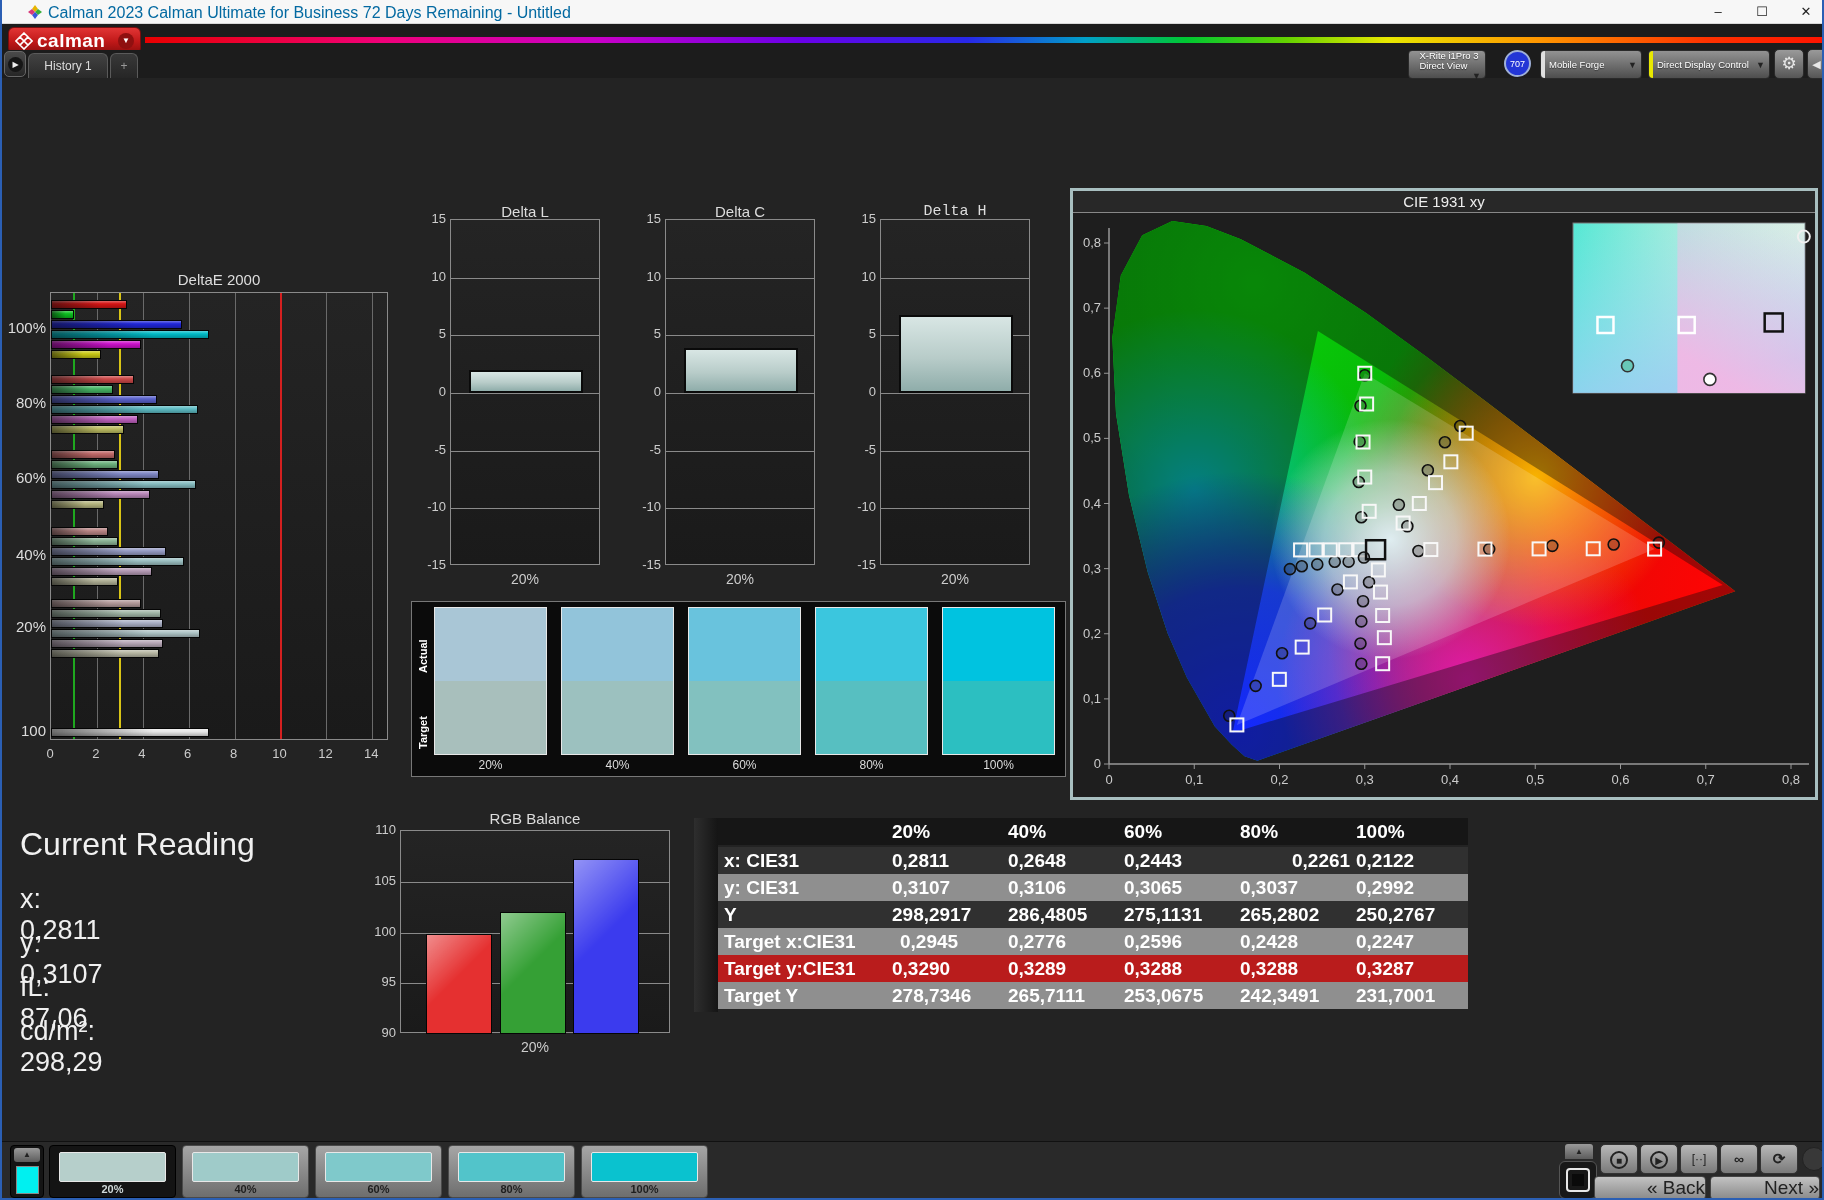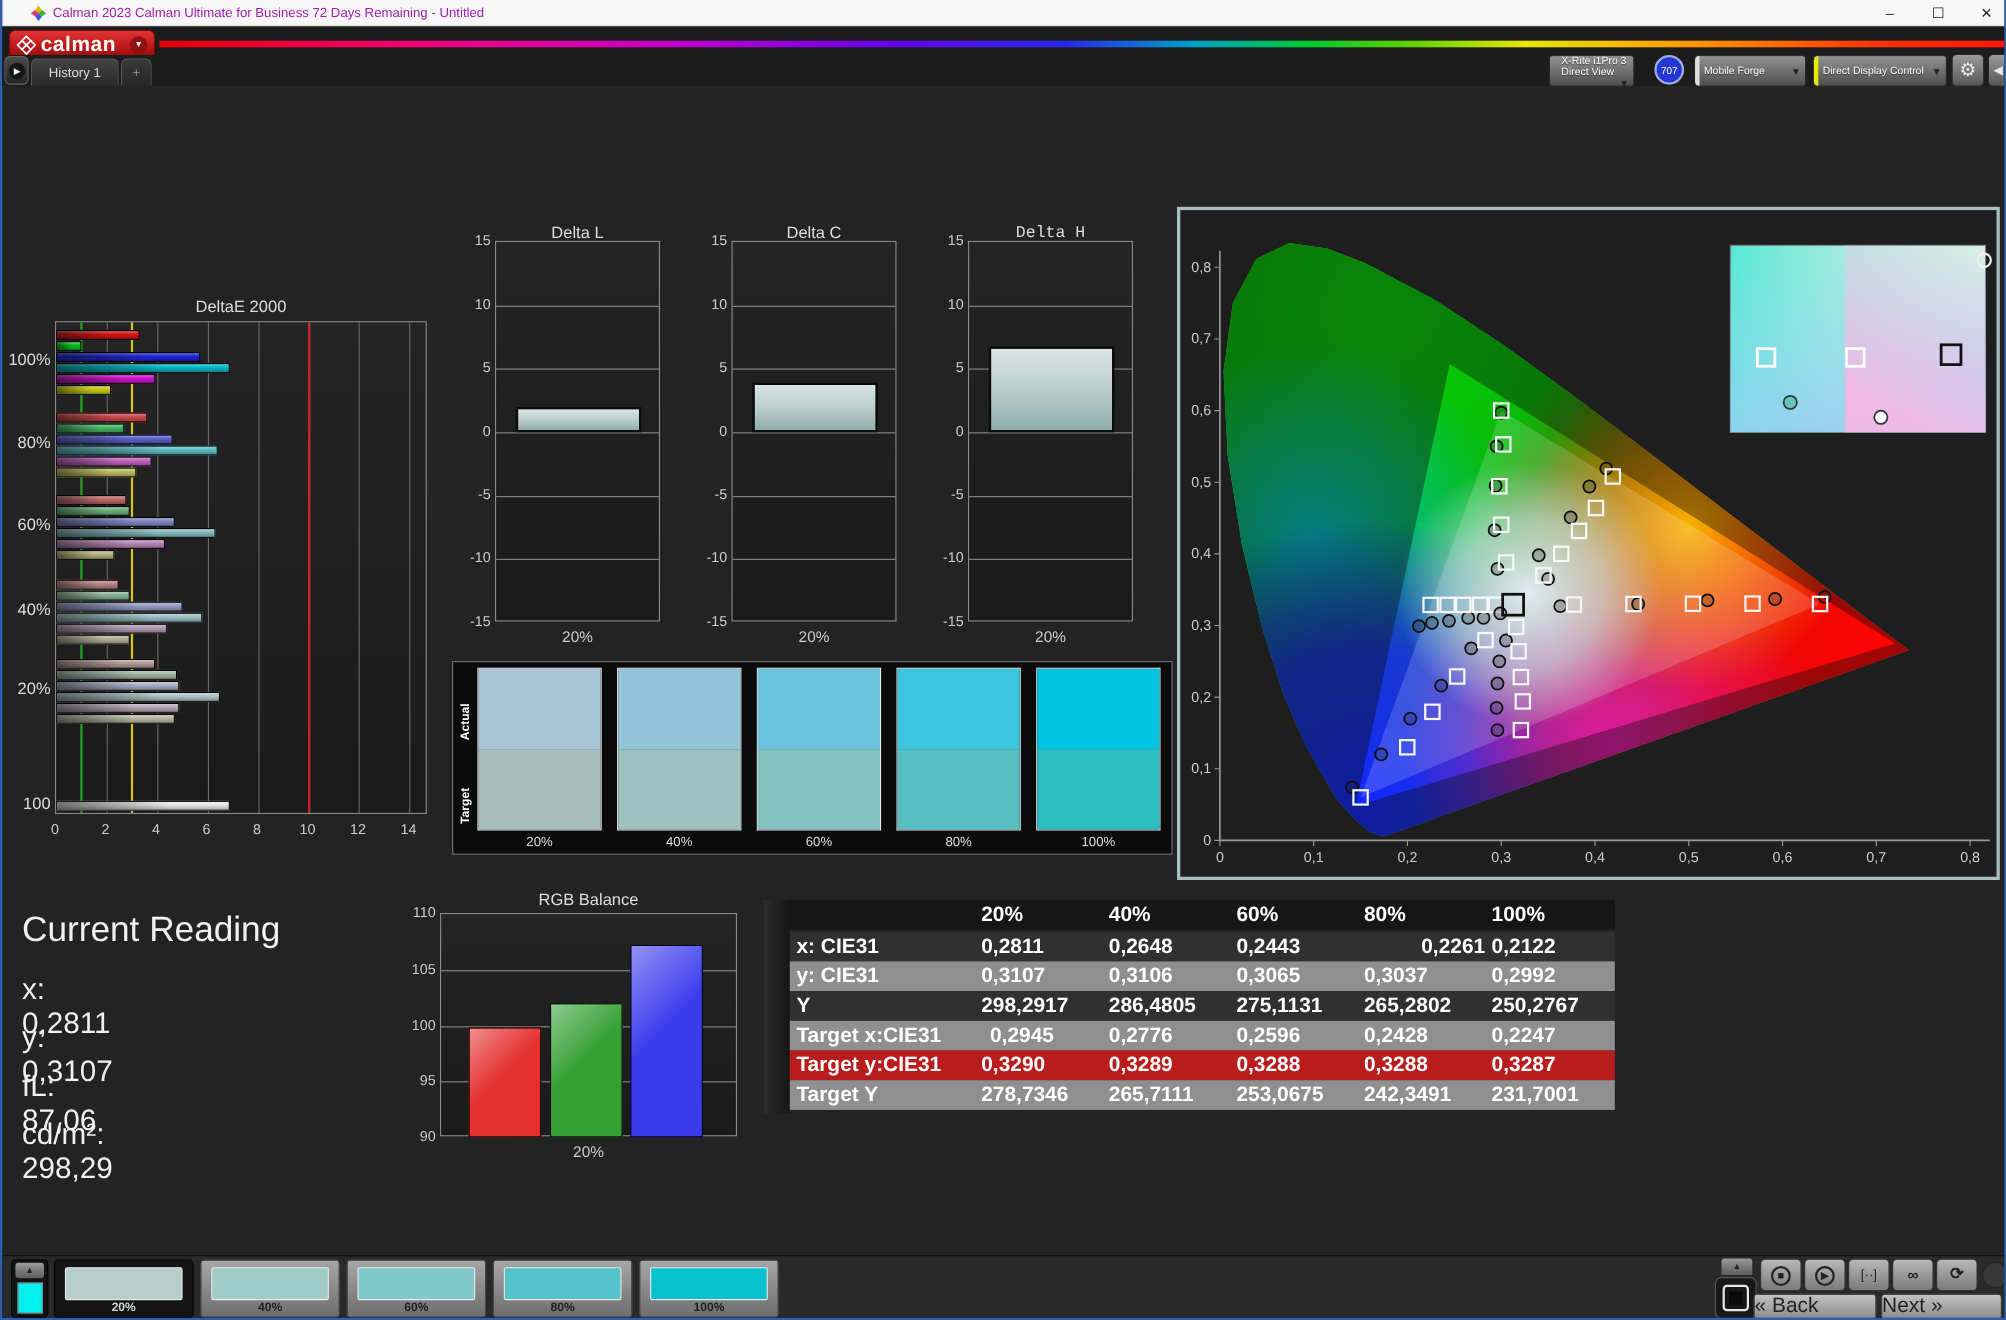--- a/index.html
+++ b/index.html
@@ -2,21 +2,21 @@
 <html><head>
 <meta charset="utf-8">
 <style>
   html,body{margin:0;padding:0;background:#000;}
   *{box-sizing:border-box;font-family:"Liberation Sans",sans-serif;}
   #screen{position:relative;width:1824px;height:1200px;background:#232323;overflow:hidden;
           border-left:2px solid #2b5fb4;border-right:2px solid #2b5fb4;border-bottom:2px solid #2b5fb4;}
   .abs{position:absolute;}
   
   #titlebar{left:0;top:0;width:1824px;height:24px;background:#f7f7f7;border-bottom:1px solid #d8d8d8;}
-  #titlebar .title{position:absolute;left:46px;top:4px;font-size:12px;color:#a21caf;}
+  #titlebar .title{position:absolute;left:46px;top:4px;font-size:16px;color:#0369a1;}
   .appicon{position:absolute;left:26px;top:5px;width:14px;height:14px;}
   .winbtn{position:absolute;top:0;width:40px;height:24px;text-align:center;line-height:24px;font-size:13px;color:#222;cursor:default;}
   
   #appbar{left:0;top:24px;width:1824px;height:26px;background:#1c1c1c;}
   #logoBtn{position:absolute;left:6px;top:3px;width:133px;height:27px;border-radius:6px;
      background:linear-gradient(180deg,#e23535 0%,#c01818 55%,#8f0e0e 100%);border:1px solid #7a0c0c;
      display:flex;align-items:center;padding:0 6px;color:#fff;}
   #logoBtn .word{font-size:19px;font-weight:bold;letter-spacing:.5px;margin-left:4px;}
   #logoBtn .chev{margin-left:auto;width:16px;height:16px;border-radius:50%;background:#8f1010;color:#fff;
      font-size:8px;line-height:16px;text-align:center;}
@@ -64,21 +64,21 @@
   .trow{position:absolute;left:716px;width:750px;height:27px;color:#fff;font-size:19px;font-weight:bold;line-height:27px;}
   .tcell{position:absolute;top:0;white-space:nowrap;}
   
   #bottomBar{left:0;top:1141px;width:1824px;height:59px;background:#292929;border-top:1px solid #111;}
   .tile{position:absolute;top:3px;width:127px;height:53px;border-radius:4px;}
   .tile .sw{position:absolute;left:9px;top:6px;right:9px;height:30px;border:1px solid #e8e8e8;border-radius:2px;}
   .tile .lb{position:absolute;left:0;right:0;bottom:2px;font-size:11px;font-weight:bold;text-align:center;}
   .ctlBtn{position:absolute;border-radius:5px;background:linear-gradient(180deg,#b8b8b8,#7a7a7a);border:1px solid #333;
       color:#222;text-align:center;}
   .navBtn{position:absolute;height:24px;border-radius:4px;background:linear-gradient(180deg,#c2c2c2,#8a8a8a);
-      border:1px solid #444;color:#222;font-size:19px;text-align:left;line-height:22px;}
+      border:1px solid #444;color:#222;font-size:19px;text-align:right;line-height:22px;}
   .icoCircle{display:inline-block;width:18px;height:18px;border-radius:50%;border:2px solid #222;line-height:15px;font-size:10px;}
 </style>
 </head>
 <body>
 
 <div id="screen">
 
   <div class="abs" id="titlebar">
     <svg class="appicon" viewBox="0 0 14 14">
       <path d="M7 0 L10 4 L7 7 L4 4 Z" fill="#e8b400"></path>
@@ -271,20 +271,21 @@
       </div>
       <div style="position: absolute; left: 403px; top: 156px; width: 113px;" class="swlab">80%</div>
       <div style="position: absolute; left: 530px; top: 5px; width: 113px; height: 148px;" class="swcol">
         <div style="position: absolute; left: 0px; top: 0px; width: 100%; height: 50%; background: rgb(0, 195, 224);"></div>
         <div style="position: absolute; left: 0px; top: 50%; width: 100%; height: 50%; background: rgb(44, 191, 193);"></div>
       </div>
       <div style="position: absolute; left: 530px; top: 156px; width: 113px;" class="swlab">100%</div>
     </div>
 
   <div class="abs" id="ciePanel">
+    <div id="cieTitle">CIE 1931 xy</div>
     <svg id="cieSvg" style="position:absolute;left:2px;top:23px;" width="740" height="583">
         <defs>
           <radialGradient id="gBlue" cx="50%" cy="50%" r="50%">
             <stop offset="0%" stop-color="#1428ff" stop-opacity="1"></stop>
             <stop offset="55%" stop-color="#1830e0" stop-opacity="0.9"></stop>
             <stop offset="100%" stop-color="#1830e0" stop-opacity="0"></stop>
           </radialGradient>
           <radialGradient id="gCyan" cx="50%" cy="50%" r="50%">
             <stop offset="0%" stop-color="#00c8d8" stop-opacity="0.95"></stop>
             <stop offset="100%" stop-color="#00c8d8" stop-opacity="0"></stop>

